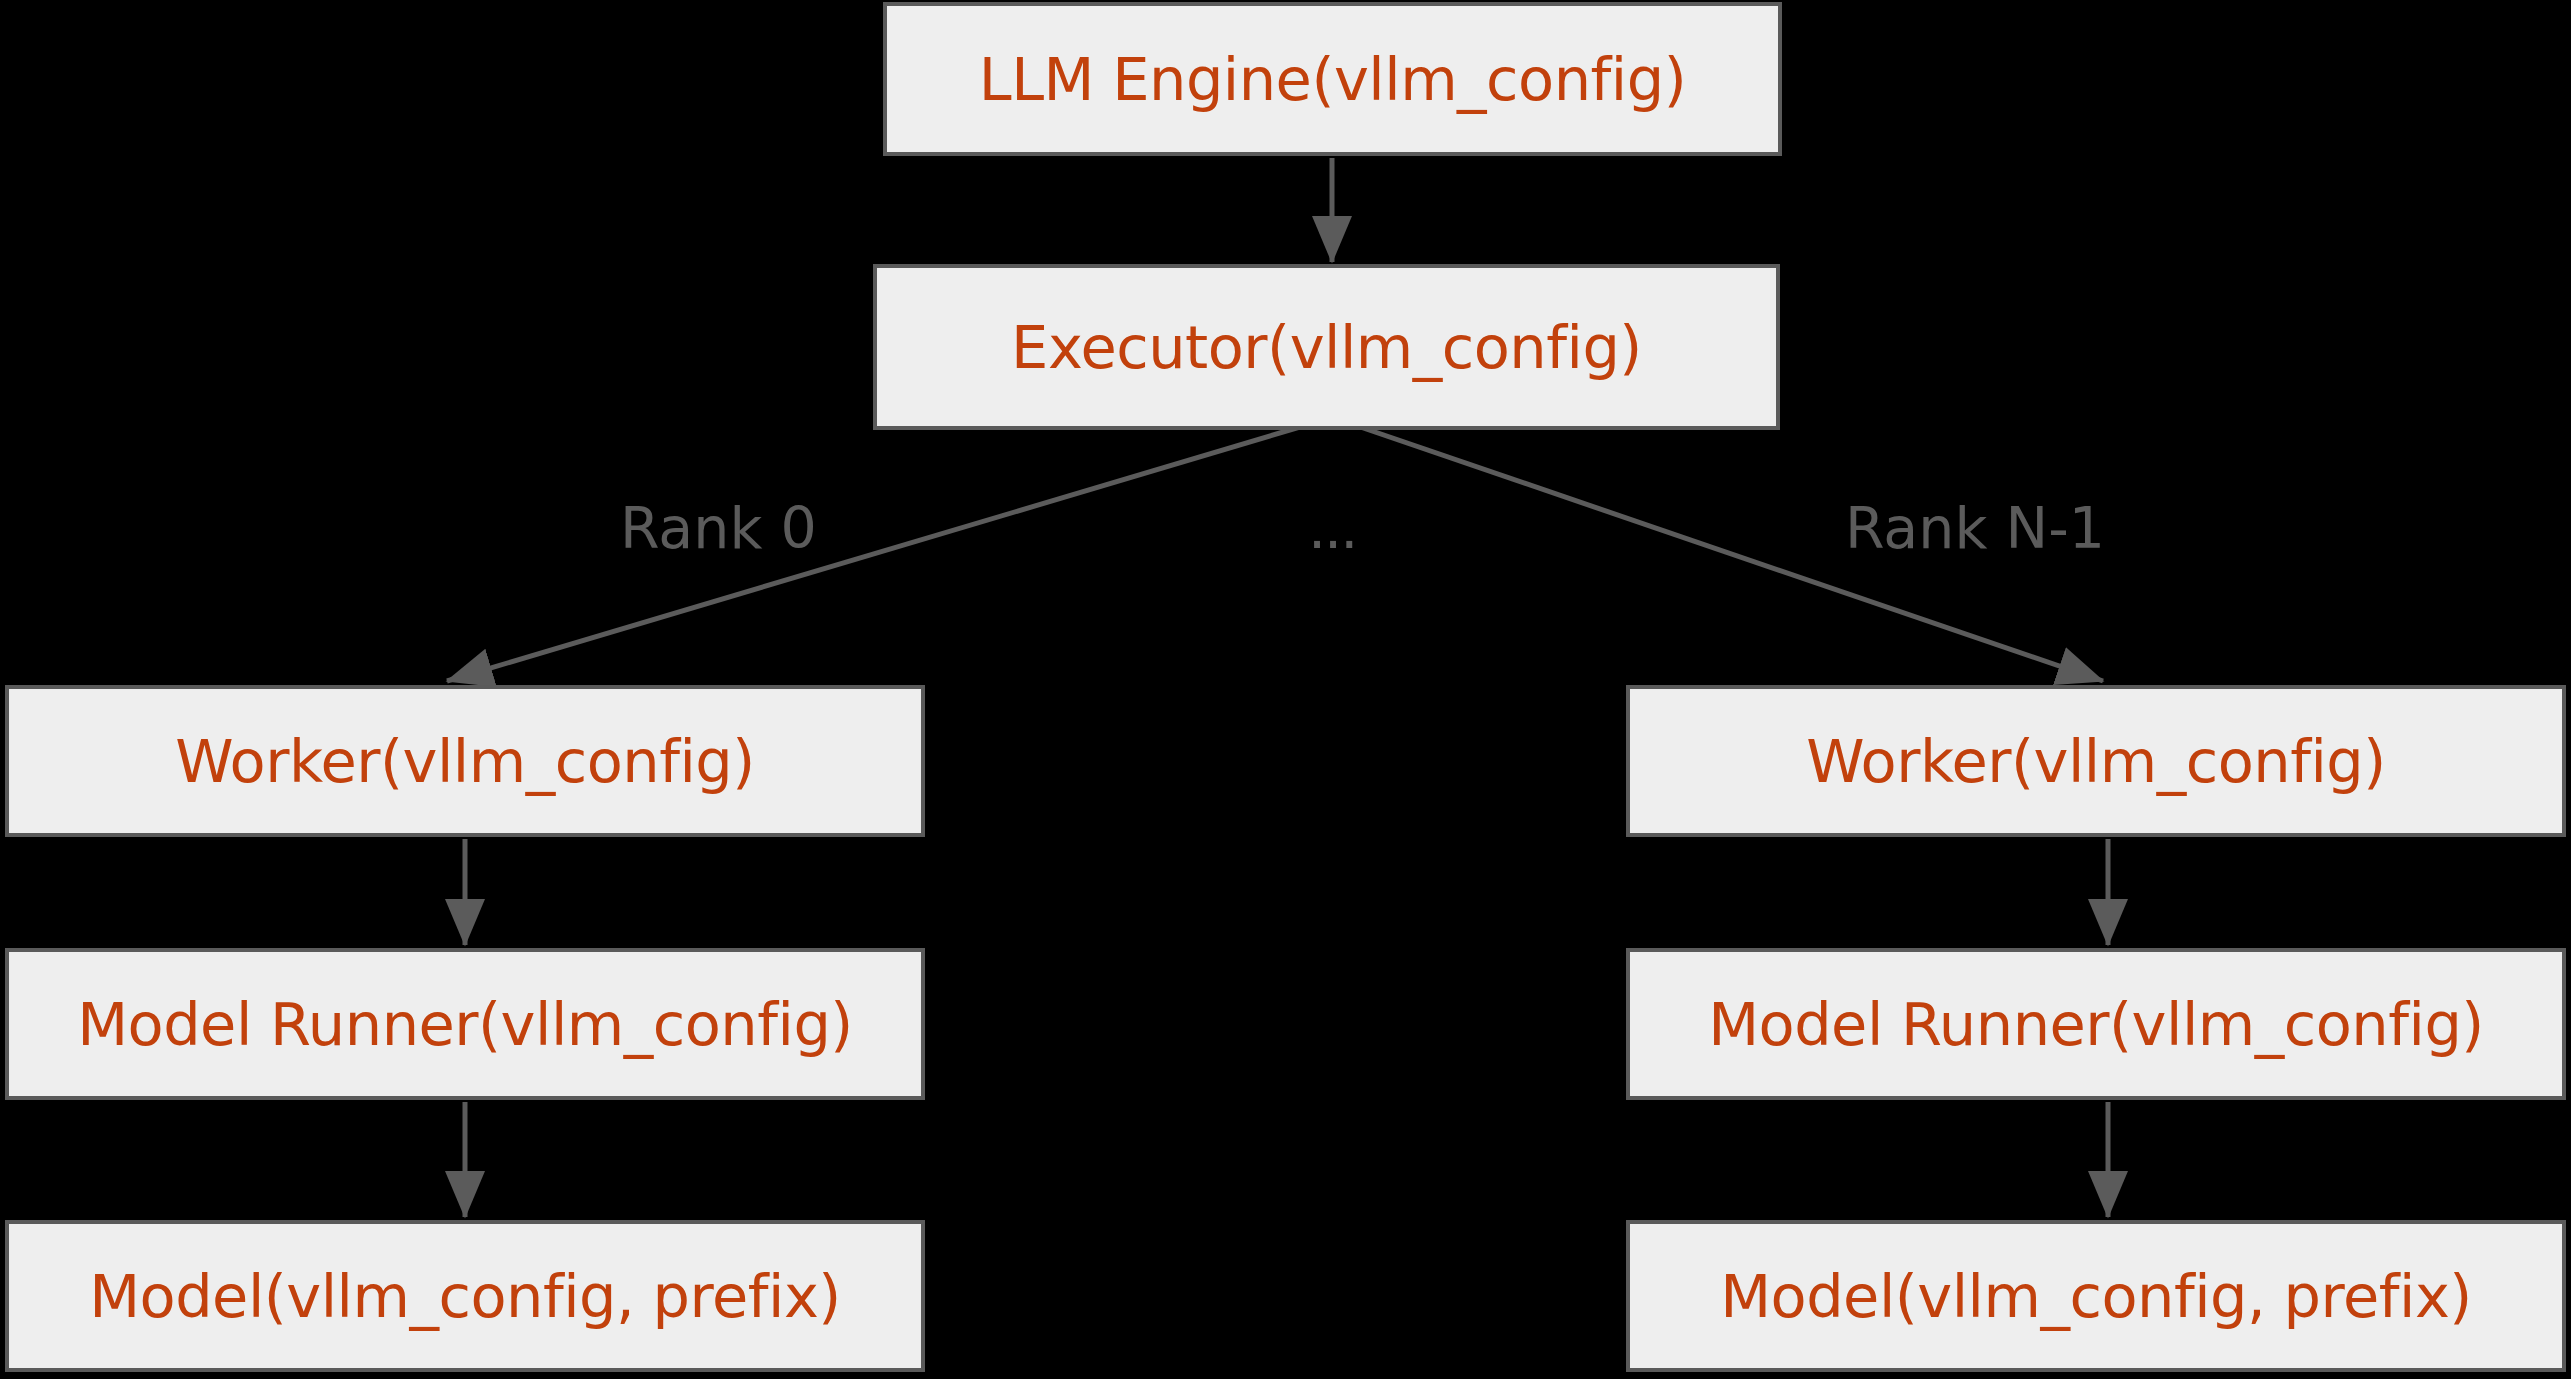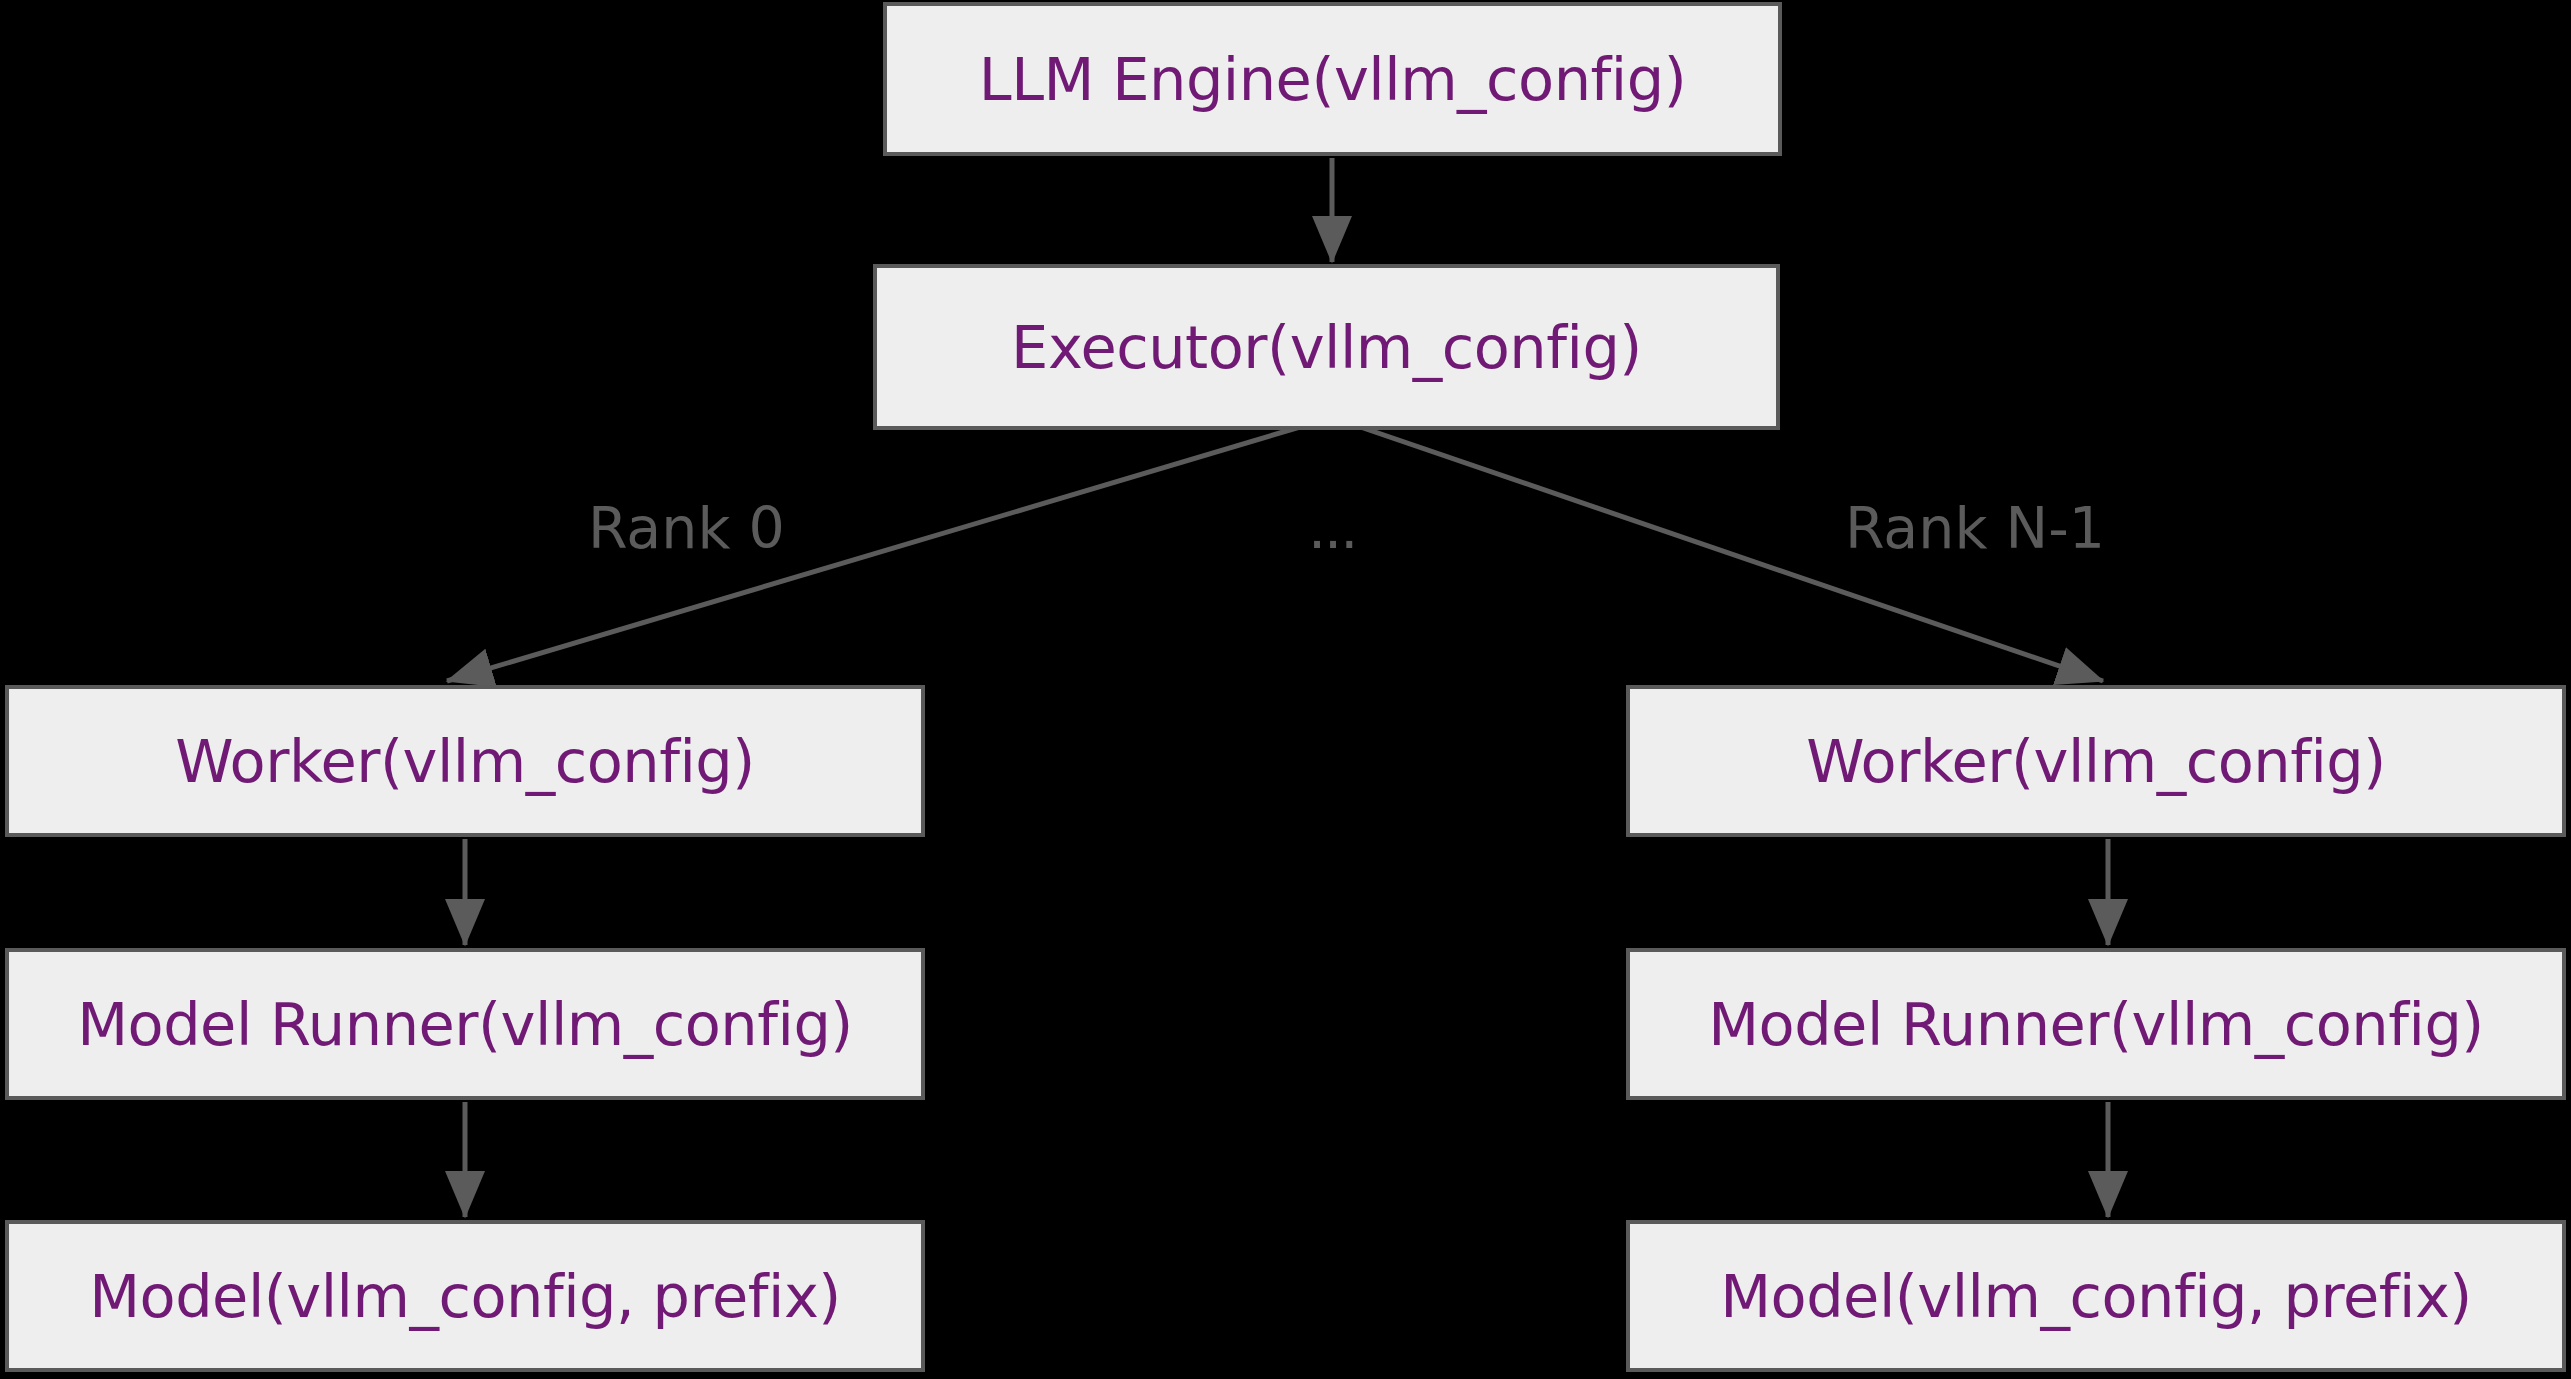--- a/index.html
+++ b/index.html
@@ -25,21 +25,21 @@
     position:absolute;
     box-sizing:border-box;
     background:#eeeeee;
     border:4px solid #5a5a5a;
     display:flex;
     align-items:center;
     justify-content:center;
     z-index:2;
   }
   .node-label{
-    color:#701a75;
+    color:#c2410c;
     font-size:59px;
     font-weight:400;
     letter-spacing:-0.5px;
     line-height:1;
     white-space:nowrap;
   }
   .edge-label{
     position:absolute;
     color:#5b5b5b;
     font-size:57px;
@@ -62,21 +62,21 @@
   #node-llm-engine   { left:883px;  top:2px;    width:899px; height:154px; }
   #node-executor     { left:873px;  top:264px;  width:907px; height:166px; }
   #node-worker-0     { left:5px;    top:685px;  width:920px; height:152px; }
   #node-runner-0     { left:5px;    top:948px;  width:920px; height:152px; }
   #node-model-0      { left:5px;    top:1220px; width:920px; height:152px; }
   #node-worker-n     { left:1626px; top:685px;  width:940px; height:152px; }
   #node-runner-n     { left:1626px; top:948px;  width:940px; height:152px; }
   #node-model-n      { left:1626px; top:1220px; width:940px; height:152px; }
 
   
-  #label-rank-0   { left:588px;  top:500px;text-align:center; }
+  #label-rank-0   { left:620px;  top:500px;text-align:center; }
   #label-rank-n   { left:1845px; top:500px; }
   #label-ellipsis { left:1308px; top:500px; }
 </style>
 </head>
 <body>
 
 <div id="stage">
 
   <svg id="edges" viewBox="0 0 2571 1379" width="2571" height="1379" xmlns="http://www.w3.org/2000/svg">
     <defs>

